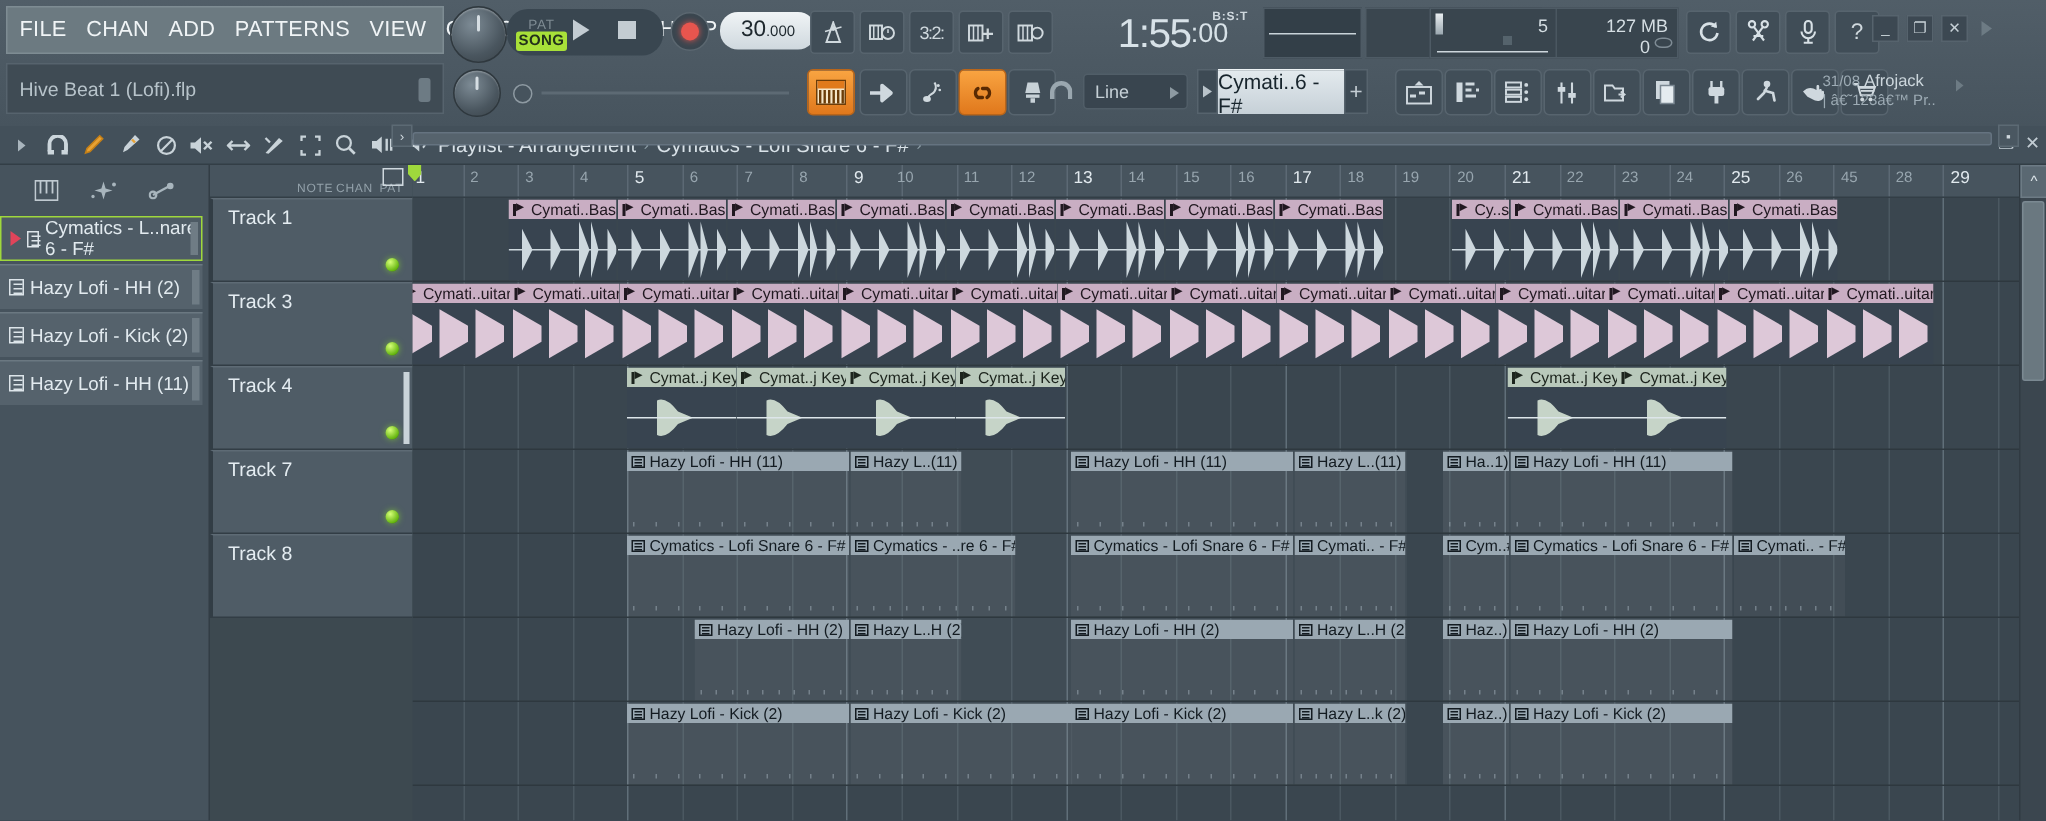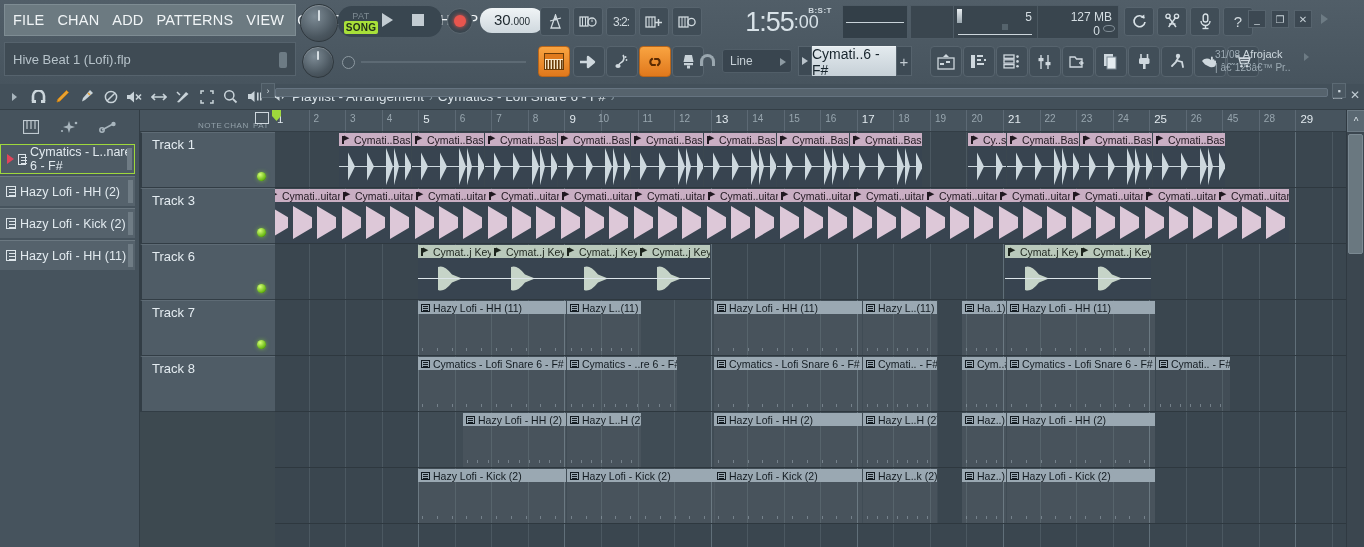--- a/index.html
+++ b/index.html
@@ -689,22 +689,23 @@
         <div id="track-headers">
             <div class="thead">
               <span class="tname">Track 1</span>
               <span class="led"></span>
             </div>
             <div class="thead">
               <span class="tname">Track 3</span>
               <span class="led"></span>
             </div>
             <div class="thead">
-              <span class="tname">Track 6</span>
+              <span class="tname">Track 4</span>
               <span class="led"></span>
+              <span class="hl"></span>
             </div>
             <div class="thead">
               <span class="tname">Track 7</span>
               <span class="led"></span>
             </div>
             <div class="thead">
               <span class="tname">Track 8</span>
             </div>
           </div>
       </div>

